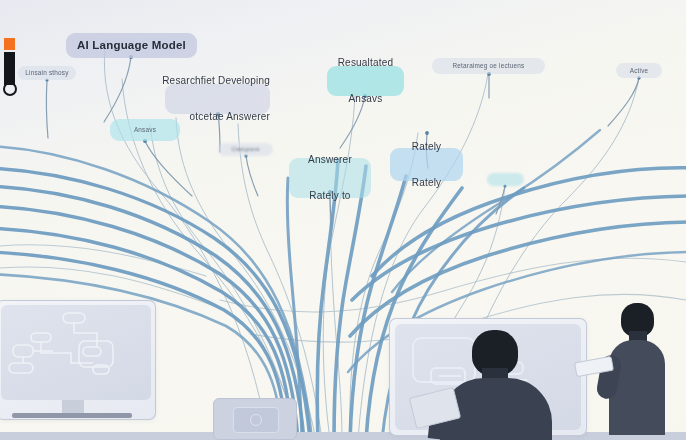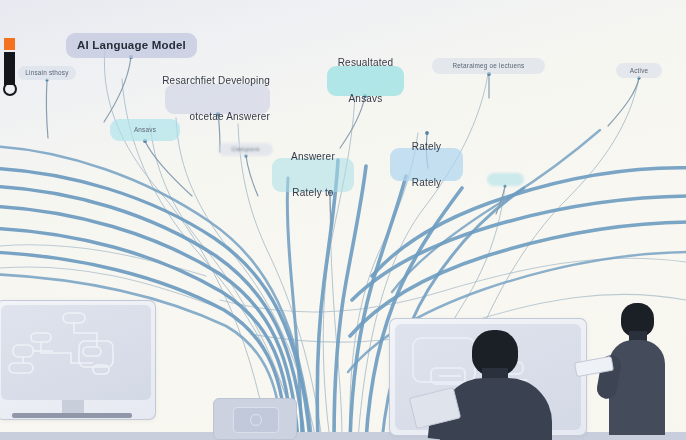--- a/index.html
+++ b/index.html
@@ -189,21 +189,21 @@
         <span class="ln">Clasigrans</span>
       </div>
       <div class="chip cyan med" style="left: 327px; top: 66px; width: 77px; height: 30px;">
         <span class="ln">Resualtated</span>
         <span class="ln">Ansavs</span>
       </div>
       <div class="chip blue med" style="left: 390px; top: 100px; width: 73px; height: 33px;">
         <span class="ln">Rately</span>
         <span class="ln">Rately</span>
       </div>
-      <div class="chip ghost med" style="left: 272px; top: 158px; width: 82px; height: 34px;">
+      <div class="chip ghost med" style="left: 289px; top: 158px; width: 82px; height: 40px;">
         <span class="ln">Answerer</span>
         <span class="ln">Rately to</span>
       </div>
       <div class="chip pale sm" style="left: 432px; top: 58px; width: 113px; height: 16px;">
         <span class="ln">Retaraimeg oe lectuens</span>
       </div>
       <div class="chip pale sm" style="left: 616px; top: 63px; width: 46px; height: 15px;">
         <span class="ln">Active</span>
       </div>
       <div class="chip ghost xs" style="left: 487px; top: 173px; width: 37px; height: 13px;">

